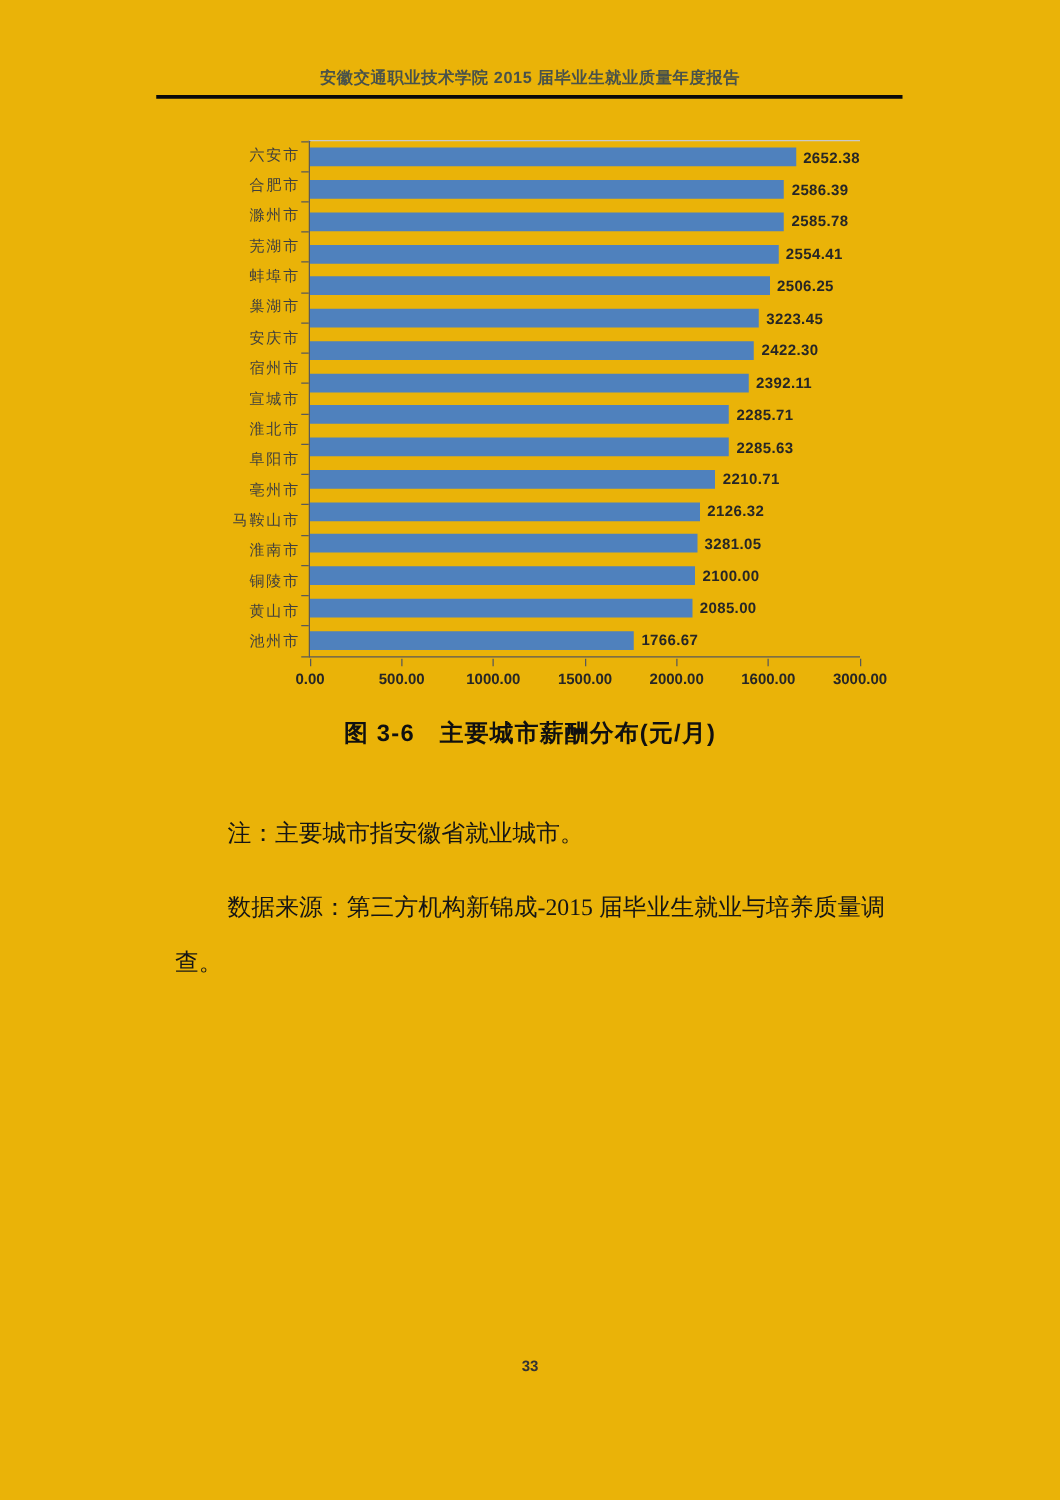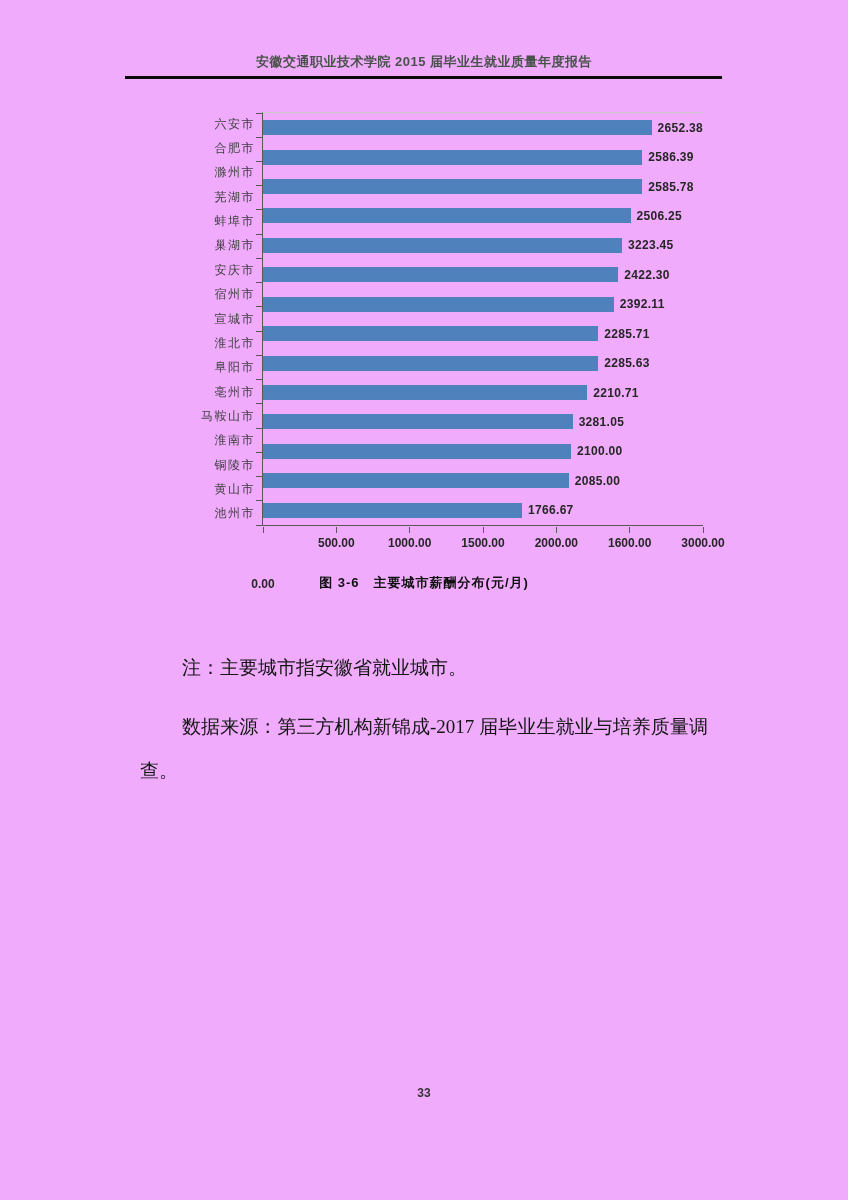--- a/index.html
+++ b/index.html
@@ -1,30 +1,30 @@
 <!DOCTYPE html>
 <html><head>
 <meta charset="utf-8">
 <style>
   html,body { margin:0; padding:0; background:#ffffff; }
   .page {
-    position:relative; width:848px; height:1200px; background:#f0abfc;
+    position:relative; width:848px; height:1200px; background:#eab308;
     margin:0 auto; overflow:hidden;
     font-family:"Liberation Sans","DejaVu Sans",sans-serif;
   }
   .doc-header {
     position:absolute; top:53px; left:0; width:100%;
     text-align:center; font-size:13px; font-weight:600;
     color:#49524a; letter-spacing:0.5px;
   }
   .header-rule {
     position:absolute; left:125px; top:76px; width:597px; height:3px;
     background:#0a0a0a;
   }
-  .chart { position:absolute; left:200px; top:112px; display:flex; }
+  .chart { position:absolute; left:185px; top:112px; display:flex; }
   .labels-col { width:62px; height:414px; display:flex; flex-direction:column; }
   .labels-col .cat {
     flex:1; display:flex; align-items:center; justify-content:flex-end;
     padding-right:7px; font-size:12px; color:#3f3f3f;
     letter-spacing:1.5px; white-space:nowrap;
   }
   .plot {
     position:relative; width:440px; height:412px;
     border-left:1.5px solid #595959; border-bottom:1.5px solid #595959;
     border-top:1px solid #c9c9c9;
@@ -37,21 +37,21 @@
     white-space:nowrap; letter-spacing:0.3px;
   }
   .ytick { position:absolute; left:-7px; width:6px; height:1px; background:#595959; }
   .xtick { position:absolute; top:100%; margin-top:1.5px; width:1px; height:6px; background:#595959; }
   .xlabel {
     position:absolute; top:calc(100% + 11px); transform:translateX(-50%);
     font-size:12px; font-weight:bold; color:#262626; white-space:nowrap;
   }
   .figure-caption {
     position:absolute; top:574px; left:0; width:100%; text-align:center;
-    font-size:13px; font-weight:bold; color:#101010; letter-spacing:1px;
+    font-size:19px; font-weight:bold; color:#101010; letter-spacing:1px;
   }
   .notes {
     position:absolute; left:125px; top:631px; width:598px;
     font-family:"Liberation Serif","DejaVu Serif",serif;
     font-size:19px; color:#151515; line-height:44px;
   }
   .notes p { margin:15px; text-indent:42px; }
   .notes p.source { margin-top:15px; text-align:justify; }
   .page-number {
     position:absolute; top:1086px; left:0; width:100%; text-align:center;
@@ -93,20 +93,24 @@
         </div>
         <div class="row">
           <div class="bar" style="background: rgb(79, 129, 189); width: 86.213%;"></div>
           <span class="val">2586.39</span>
         </div>
         <div class="row">
           <div class="bar" style="background: rgb(79, 129, 189); width: 86.1927%;"></div>
           <span class="val">2585.78</span>
         </div>
         <div class="row">
+          <div class="bar" style="background: rgb(79, 129, 189); width: 85.147%;"></div>
+          <span class="val">2554.41</span>
+        </div>
+        <div class="row">
           <div class="bar" style="background: rgb(79, 129, 189); width: 83.5417%;"></div>
           <span class="val">2506.25</span>
         </div>
         <div class="row">
           <div class="bar" style="background: rgb(79, 129, 189); width: 81.5943%;"></div>
           <span class="val">3223.45</span>
         </div>
         <div class="row">
           <div class="bar" style="background: rgb(79, 129, 189); width: 80.7433%;"></div>
           <span class="val">2422.30</span>
@@ -119,20 +123,24 @@
           <div class="bar" style="background: rgb(79, 129, 189); width: 76.1903%;"></div>
           <span class="val">2285.71</span>
         </div>
         <div class="row">
           <div class="bar" style="background: rgb(79, 129, 189); width: 76.1877%;"></div>
           <span class="val">2285.63</span>
         </div>
         <div class="row">
           <div class="bar" style="background: rgb(79, 129, 189); width: 73.6903%;"></div>
           <span class="val">2210.71</span>
+        </div>
+        <div class="row">
+          <div class="bar" style="background: rgb(79, 129, 189); width: 70.8773%;"></div>
+          <span class="val">2126.32</span>
         </div>
         <div class="row">
           <div class="bar" style="background: rgb(79, 129, 189); width: 70.3703%;"></div>
           <span class="val">3281.05</span>
         </div>
         <div class="row">
           <div class="bar" style="background: rgb(79, 129, 189); width: 70%;"></div>
           <span class="val">2100.00</span>
         </div>
         <div class="row">
@@ -155,38 +163,38 @@
         <div class="ytick" style="top: calc(52.9412% - 0.5px);"></div>
         <div class="ytick" style="top: calc(58.8235% - 0.5px);"></div>
         <div class="ytick" style="top: calc(64.7059% - 0.5px);"></div>
         <div class="ytick" style="top: calc(70.5882% - 0.5px);"></div>
         <div class="ytick" style="top: calc(76.4706% - 0.5px);"></div>
         <div class="ytick" style="top: calc(82.3529% - 0.5px);"></div>
         <div class="ytick" style="top: calc(88.2353% - 0.5px);"></div>
         <div class="ytick" style="top: calc(94.1176% - 0.5px);"></div>
         <div class="ytick" style="top: calc(100% - 0.5px);"></div>
         <div class="xtick" style="left: calc(0% - 0.5px);"></div>
-        <span class="xlabel" style="left: 0%; margin-top: 41px;">0.00</span>
+        <span class="xlabel" style="left: 0%;">0.00</span>
         <div class="xtick" style="left: calc(16.6667% - 0.5px);"></div>
         <span class="xlabel" style="left: 16.6667%;">500.00</span>
         <div class="xtick" style="left: calc(33.3333% - 0.5px);"></div>
         <span class="xlabel" style="left: 33.3333%;">1000.00</span>
         <div class="xtick" style="left: calc(50% - 0.5px);"></div>
         <span class="xlabel" style="left: 50%;">1500.00</span>
         <div class="xtick" style="left: calc(66.6667% - 0.5px);"></div>
         <span class="xlabel" style="left: 66.6667%;">2000.00</span>
         <div class="xtick" style="left: calc(83.3333% - 0.5px);"></div>
         <span class="xlabel" style="left: 83.3333%;">1600.00</span>
         <div class="xtick" style="left: calc(100% - 0.5px);"></div>
         <span class="xlabel" style="left: 100%;">3000.00</span>
       </div>
   </div>
 
   <div class="figure-caption">图 3-6　主要城市薪酬分布(元/月)</div>
 
   <div class="notes">
     <p>注：主要城市指安徽省就业城市。</p>
-    <p class="source">数据来源：第三方机构新锦成-2017 届毕业生就业与培养质量调查。</p>
+    <p class="source">数据来源：第三方机构新锦成-2015 届毕业生就业与培养质量调查。</p>
   </div>
 
   <div class="page-number">33</div>
 
 </div>
 
 </body></html>

